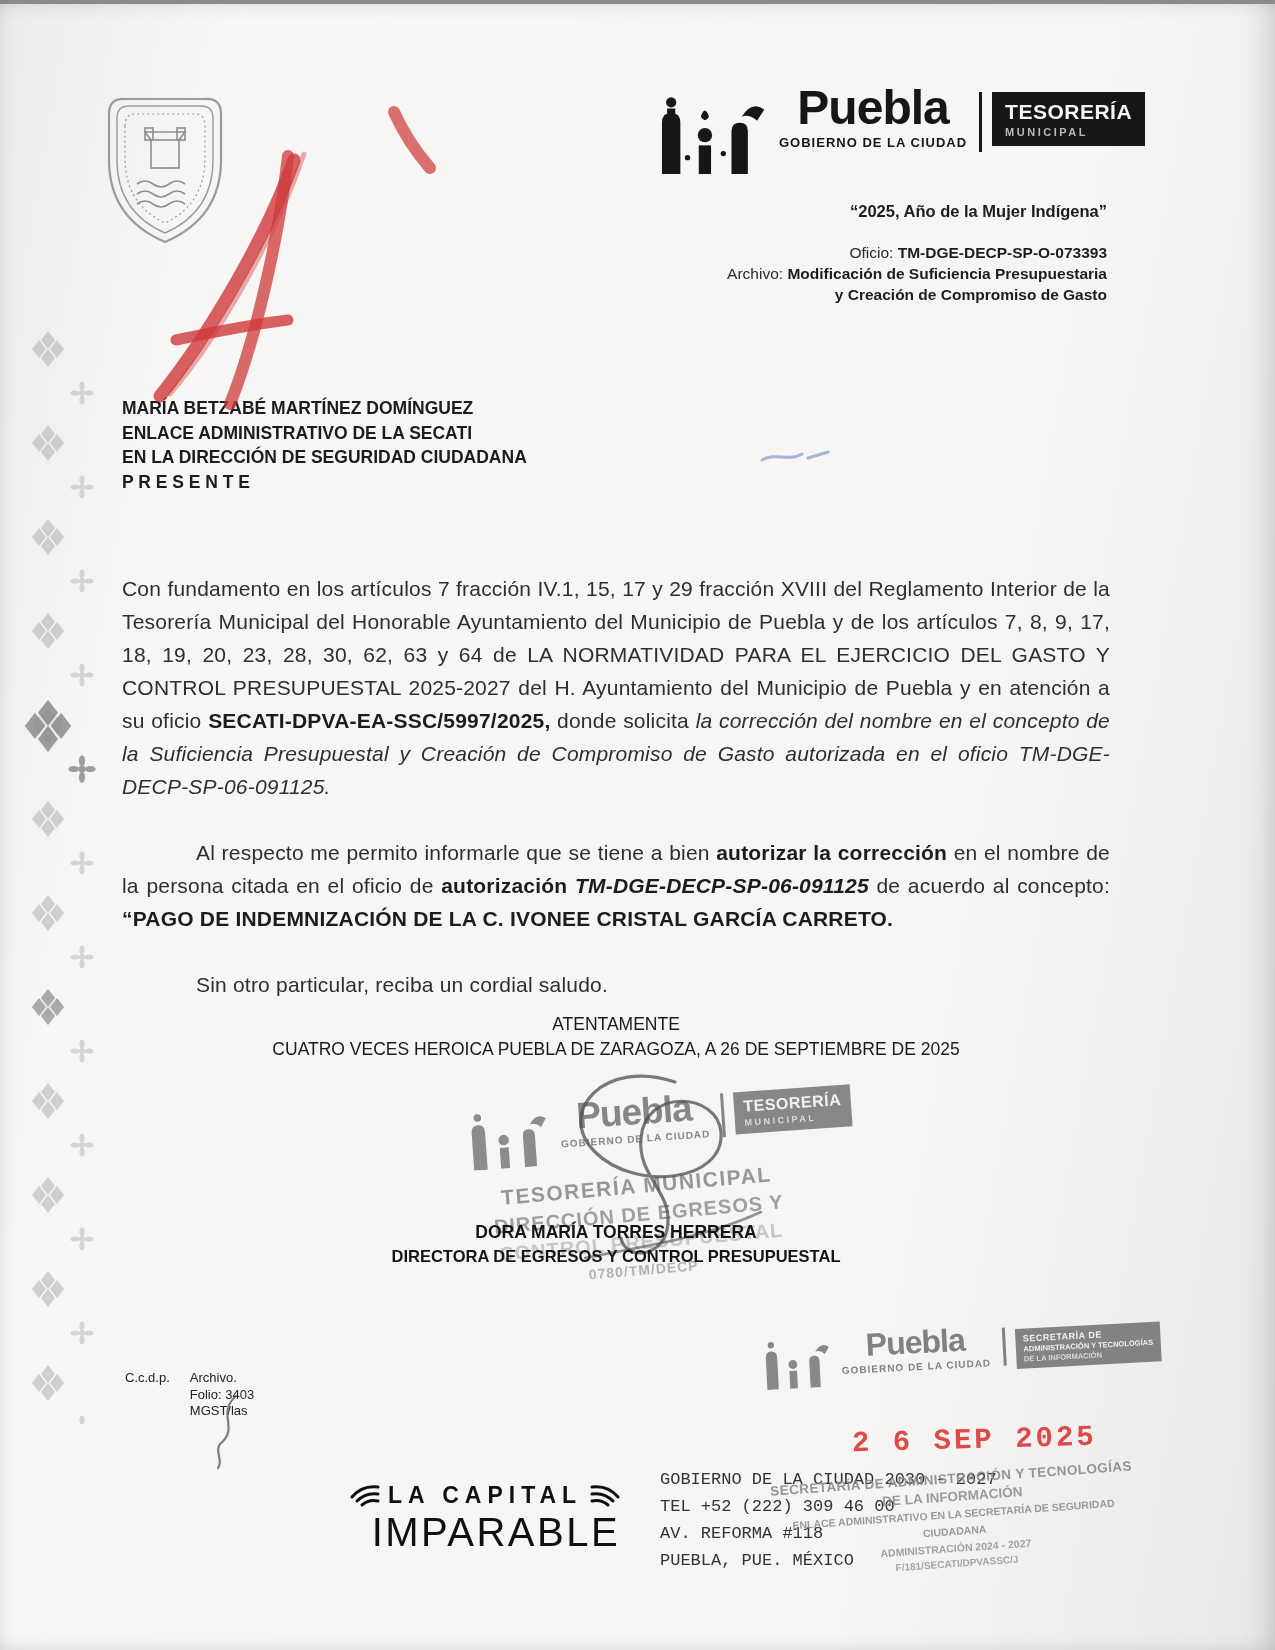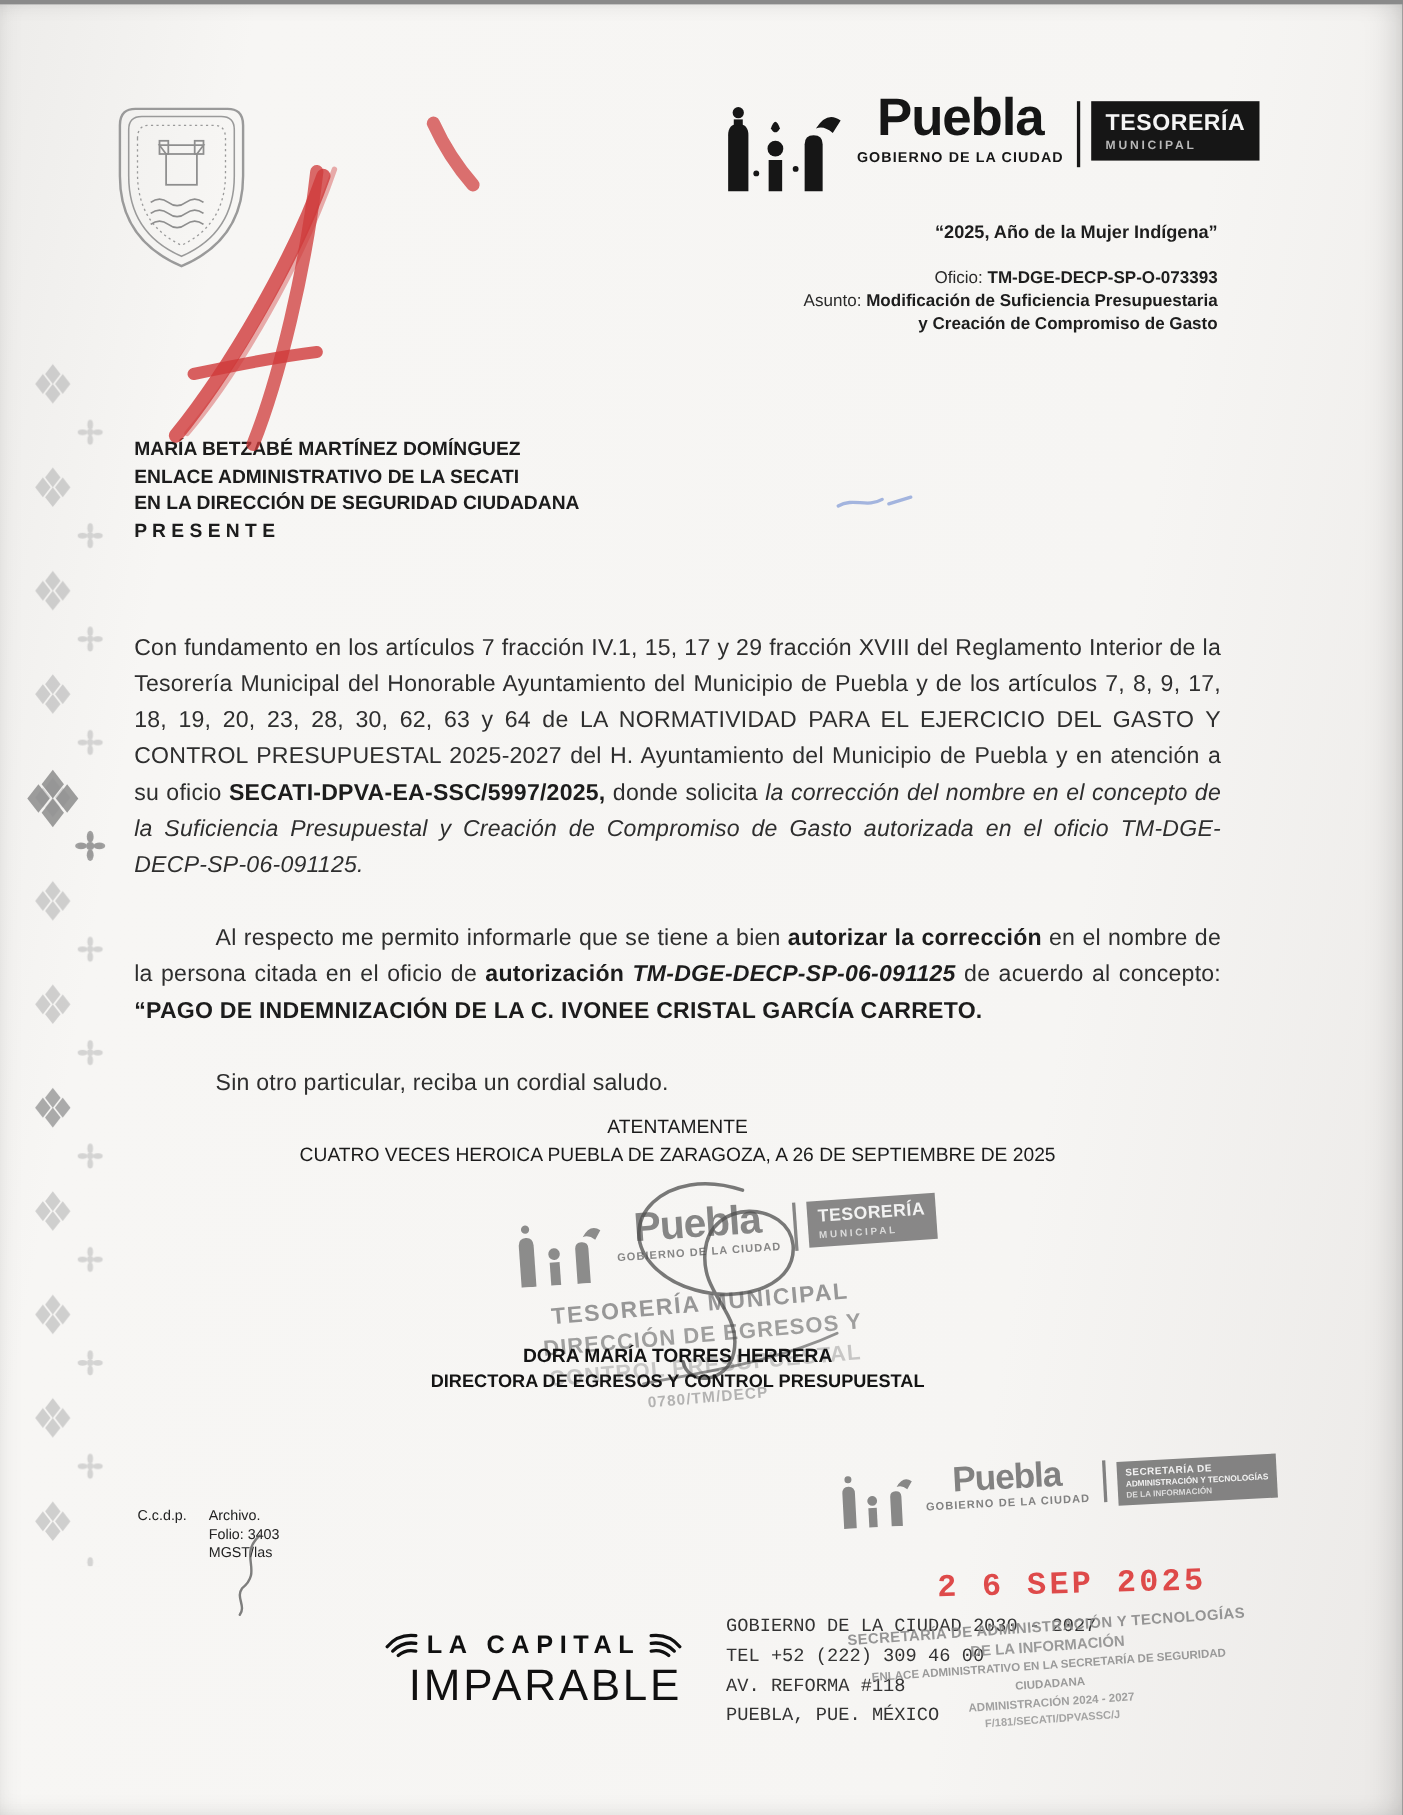--- a/index.html
+++ b/index.html
@@ -181,21 +181,21 @@
     <div class="plogo-sep"></div>
     <div class="plogo-badge">
       <div class="badge-l1">TESORERÍA</div>
       <div class="badge-l2">MUNICIPAL</div>
     </div>
   </div>
 
   <div class="year-quote">“2025, Año de la Mujer Indígena”</div>
   <div class="ref-block">
     <div><span>Oficio: </span><span class="b">TM-DGE-DECP-SP-O-073393</span></div>
-    <div><span>Asunto: </span><span class="b">Modificación de Suficiencia Presupuestaria</span></div>
+    <div><span>Archivo: </span><span class="b">Modificación de Suficiencia Presupuestaria</span></div>
     <div class="b">y Creación de Compromiso de Gasto</div>
   </div>
 
   <svg class="blue-mark" width="80" height="24" viewBox="0 0 80 24">
     <path d="M4 16 C 18 8, 30 18, 44 10 M50 14 L70 8" stroke="#4f74c9" stroke-width="3" fill="none" opacity="0.5" stroke-linecap="round"></path>
   </svg>
 
   <div class="recipient">
     <div>MARÍA BETZABÉ MARTÍNEZ DOMÍNGUEZ</div>
     <div>ENLACE ADMINISTRATIVO DE LA SECATI</div>

